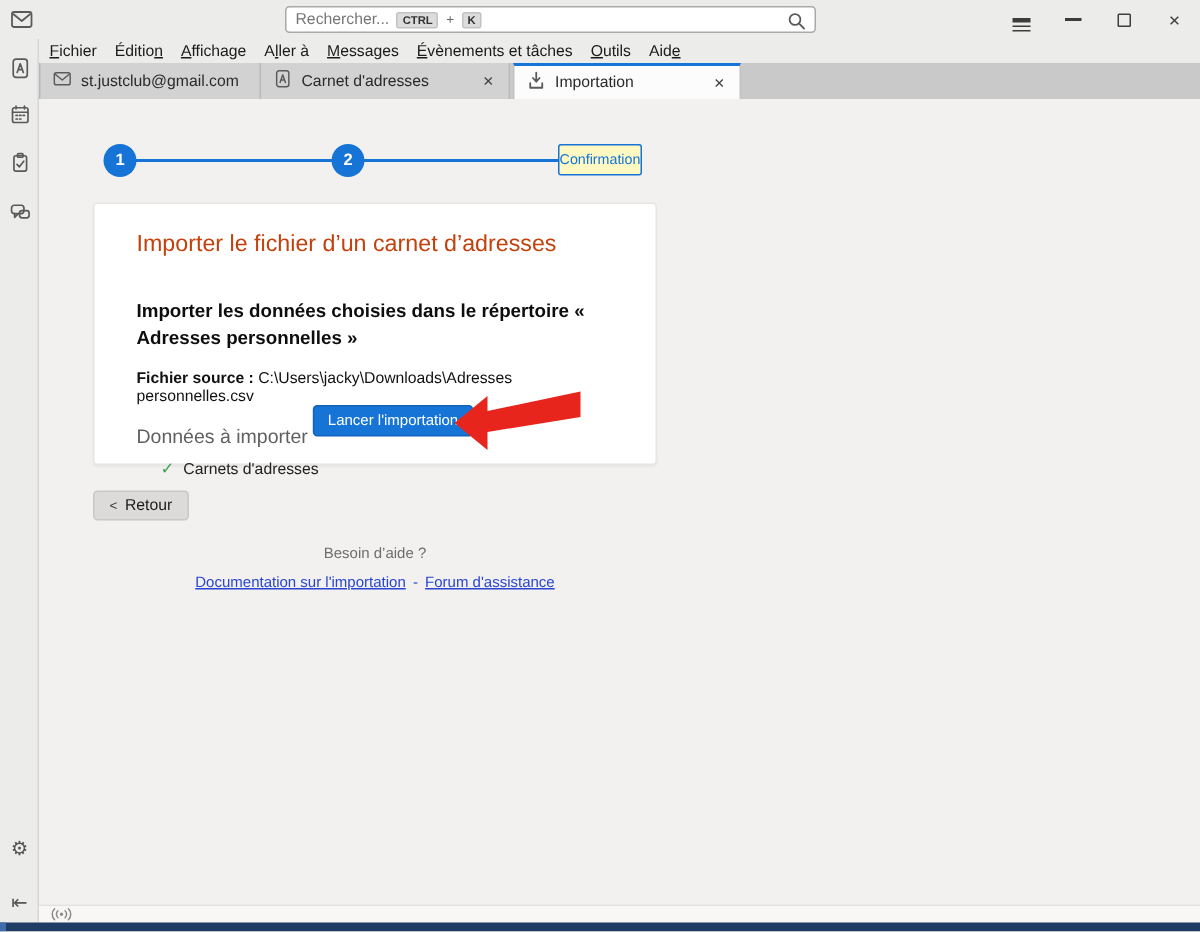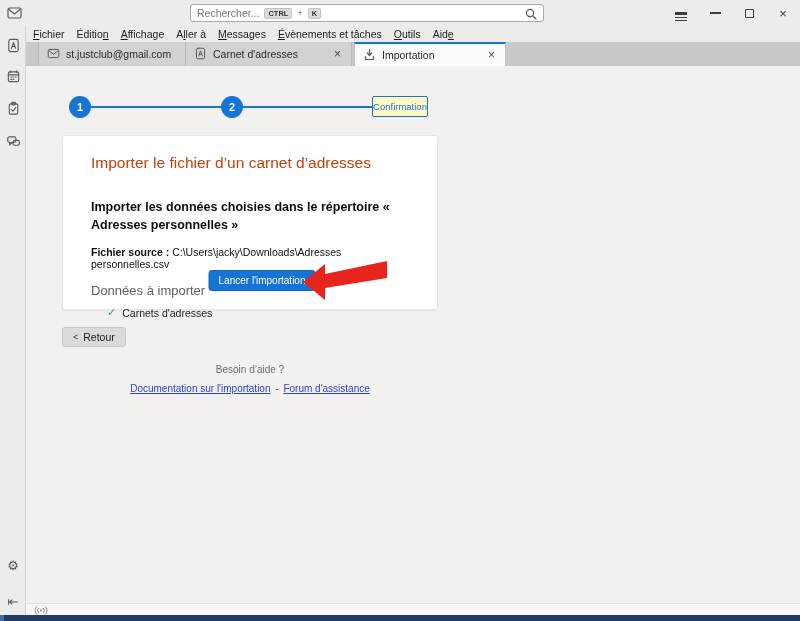--- a/index.html
+++ b/index.html
@@ -29,21 +29,21 @@
     display:flex; align-items:center; gap:12px; padding-left:7px; font-size:10.5px; color:#1b1b1b; }
   .menu-item { cursor:default; white-space:nowrap; }
   .accel { text-decoration:underline; text-underline-offset:1px; }
 
   
   .tabbar { position:absolute; left:26px; top:42px; width:774px; height:24px; background:#c9c9c9; display:flex; }
   .tab { height:24px; display:flex; align-items:center; gap:6px; padding:0 8px; font-size:10.5px; color:#2a2a2a;
     background:#d2d2d2; border-right:1px solid #b9b9b9; position:relative; }
   .tab .tab-label { flex:1; white-space:nowrap; overflow:hidden; }
   .tab-close { font-size:12px; color:#444; padding:0 2px; line-height:12px; }
-  .tab.first { margin-left:12px; width:148px; border-left:1px solid #b9b9b9; }
+  .tab.first { margin-left:0; width:148px; border-left:1px solid #b9b9b9; }
   .tab.second { width:166px; }
   .tab.active { width:152px; margin-left:2px; background:#fcfcfc; border-top:2px solid #1574d6;
     border-right:1px solid #c2c2c2; border-left:1px solid #c2c2c2; }
 
   
   .sidebar { position:absolute; left:0; top:26px; width:26px; height:589px; background:#ececeb;
     border-right:1px solid #d6d6d5; }
   .space { position:absolute; left:5px; width:16px; height:16px; display:flex; align-items:center; justify-content:center; }
   .glyph-icon { font-size:13px; color:#555; }
 

